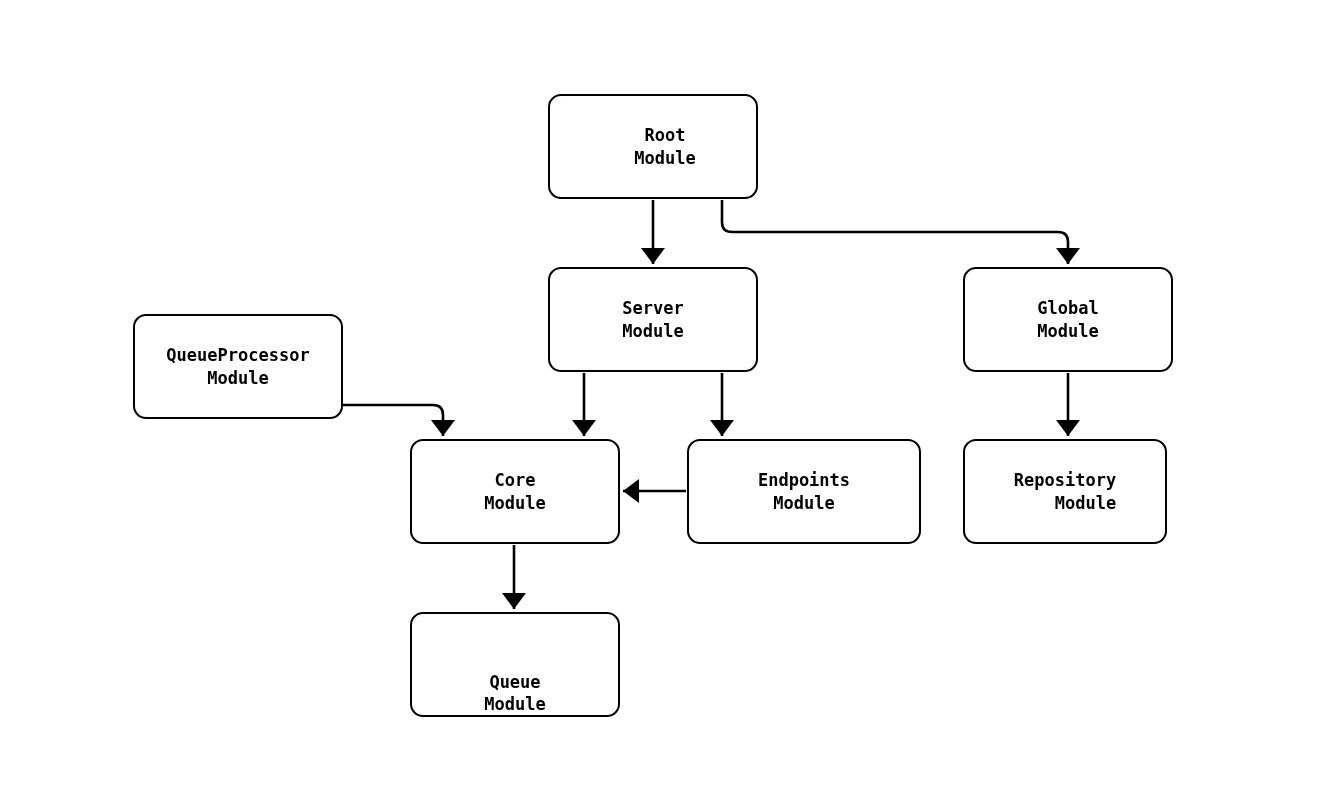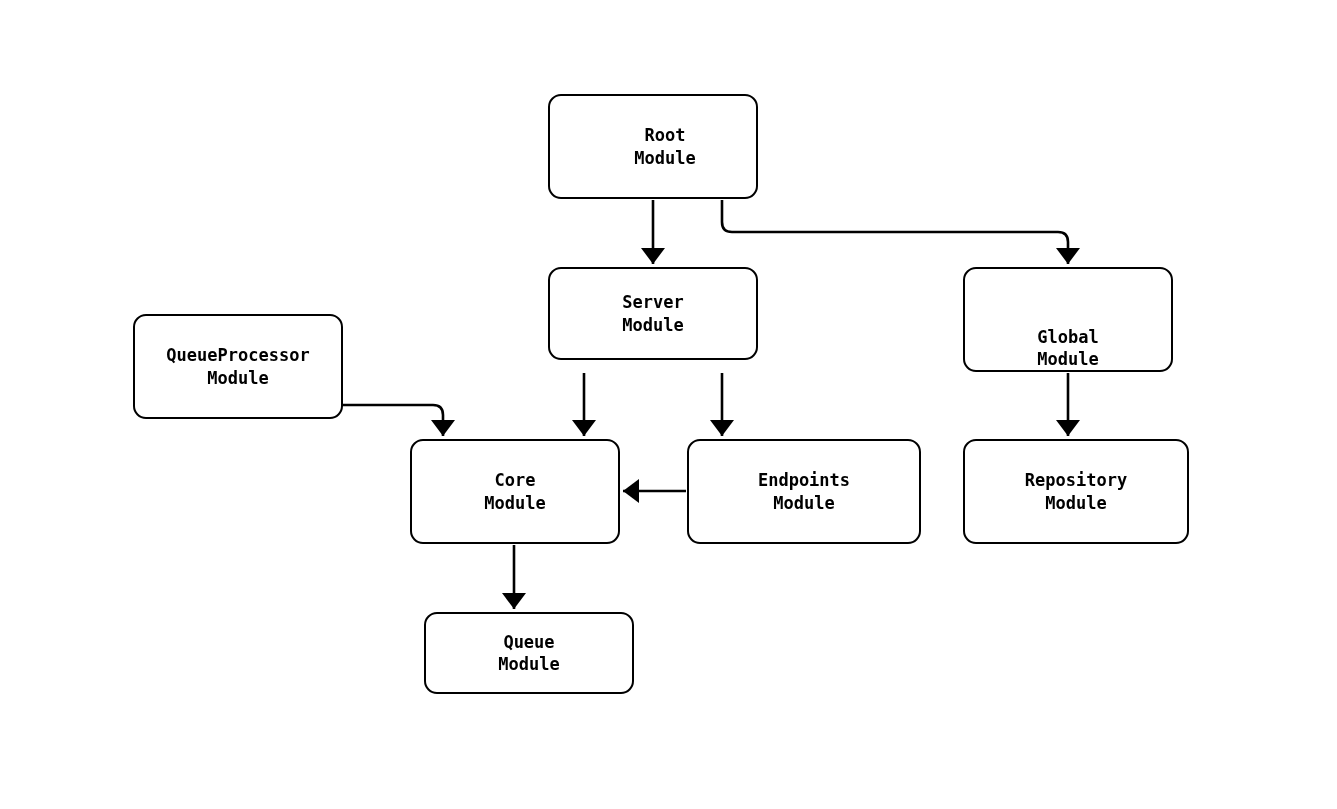--- a/index.html
+++ b/index.html
@@ -71,38 +71,38 @@
     </svg>
 
   <div class="node" style="left: 548px; top: 94px; width: 210px; height: 105px; padding-left: 24px;">
     <span class="node-label">Root
 Module</span>
   </div>
   <div class="node" style="left: 133px; top: 267px; width: 210px; height: 105px; margin-top: 47px;">
     <span class="node-label">QueueProcessor
 Module</span>
   </div>
-  <div class="node" style="left: 548px; top: 267px; width: 210px; height: 93px; text-align: right;">
+  <div class="node" style="left: 548px; top: 267px; width: 210px; height: 105px; text-align: right;">
     <span class="node-label">Server
 Module</span>
   </div>
-  <div class="node" style="left: 963px; top: 267px; width: 210px; height: 105px; align-items: flex-end;">
+  <div class="node" style="left: 963px; top: 267px; width: 210px; height: 105px;">
     <span class="node-label">Global
 Module</span>
   </div>
   <div class="node" style="left: 410px; top: 439px; width: 210px; height: 105px;">
     <span class="node-label">Core
 Module</span>
   </div>
   <div class="node" style="left: 687px; top: 439px; width: 234px; height: 105px;">
     <span class="node-label">Endpoints
 Module</span>
   </div>
-  <div class="node" style="left: 963px; top: 439px; width: 226px; height: 105px;">
+  <div class="node" style="left: 963px; top: 439px; width: 204px; height: 105px; text-align: right;">
     <span class="node-label">Repository
 Module</span>
   </div>
-  <div class="node" style="left: 424px; top: 612px; width: 210px; height: 82px;">
+  <div class="node" style="left: 410px; top: 612px; width: 210px; height: 105px; align-items: flex-end;">
     <span class="node-label">Queue
 Module</span>
   </div>
 
 </div>
 
 </body></html>

